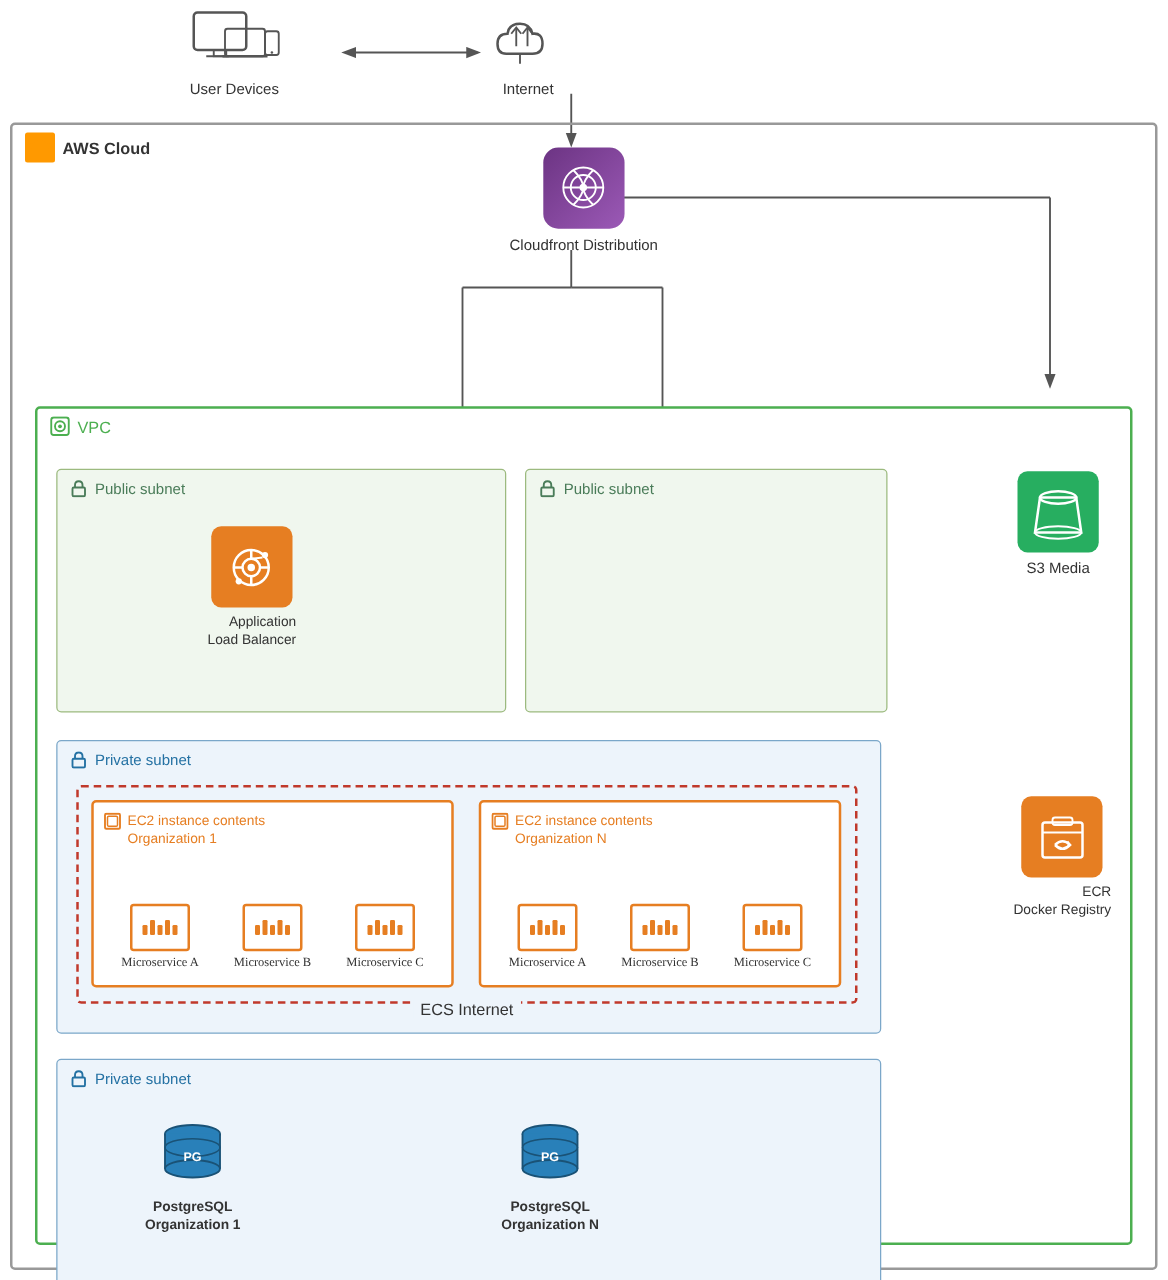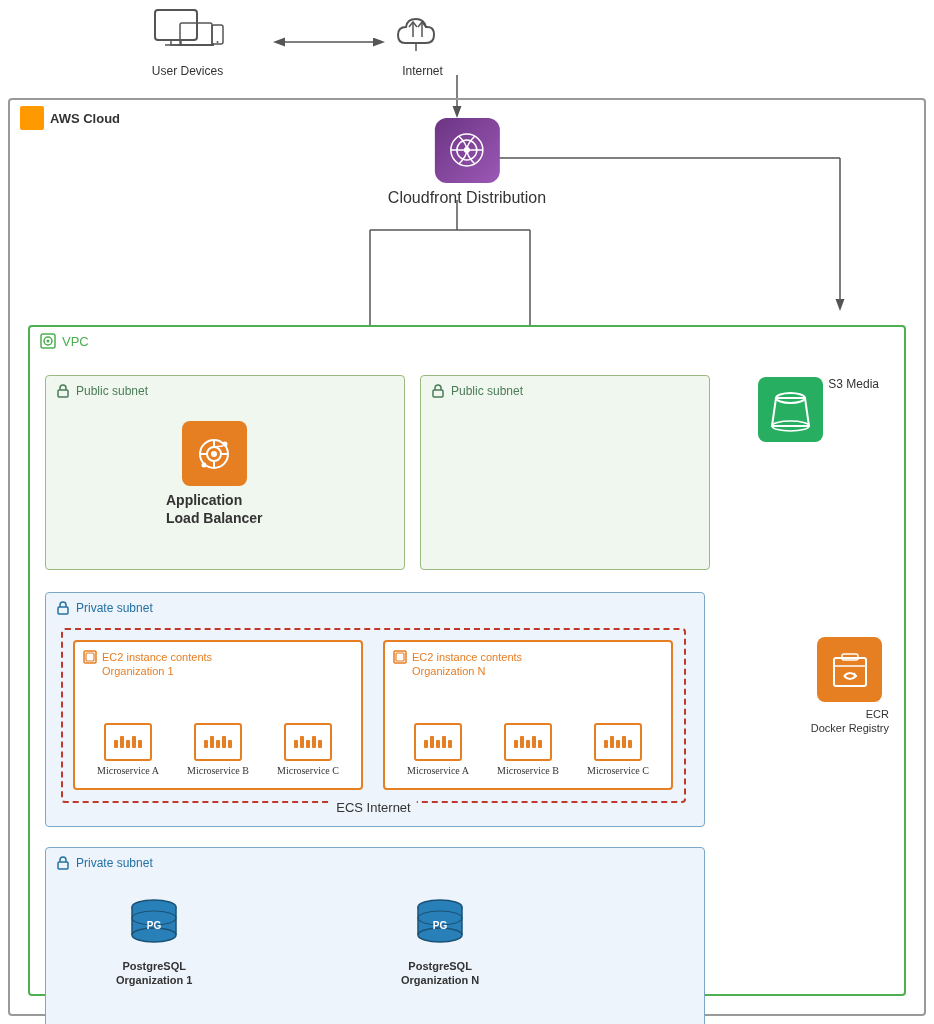--- a/index.html
+++ b/index.html
@@ -390,21 +390,21 @@
       <div class="cloudfront-icon">
         <svg width="45" height="45" viewBox="0 0 45 45">
           <circle cx="22" cy="22" r="16" fill="none" stroke="white" stroke-width="1.5"></circle>
           <circle cx="22" cy="22" r="10" fill="none" stroke="white" stroke-width="1.5"></circle>
           <line x1="6" y1="22" x2="38" y2="22" stroke="white" stroke-width="1.5"></line>
           <path d="M14,8 Q22,16 22,22 Q22,28 14,36" fill="none" stroke="white" stroke-width="1.5"></path>
           <path d="M30,8 Q22,16 22,22 Q22,28 30,36" fill="none" stroke="white" stroke-width="1.5"></path>
           <circle cx="22" cy="22" r="3" fill="white"></circle>
         </svg>
       </div>
-      <span style="font-size:16px;color:#333;text-align:center;">Cloudfront Distribution</span>
+      <span style="font-size:12px;color:#333;text-align:center;">Cloudfront Distribution</span>
     </div>
 
     <div class="vpc-box">
       <div class="vpc-header">
         <svg width="16" height="16" viewBox="0 0 16 16">
           <rect x="1" y="1" width="14" height="14" rx="2" fill="none" stroke="#4caf50" stroke-width="1.5"></rect>
           <circle cx="8" cy="8" r="4" fill="none" stroke="#4caf50" stroke-width="1.5"></circle>
           <circle cx="8" cy="8" r="1.5" fill="#4caf50"></circle>
         </svg>
         <span>VPC</span>
@@ -428,35 +428,35 @@
               <line x1="24" y1="10" x2="24" y2="17" stroke="white" stroke-width="2"></line>
               <line x1="24" y1="31" x2="24" y2="38" stroke="white" stroke-width="2"></line>
               <line x1="10" y1="24" x2="17" y2="24" stroke="white" stroke-width="2"></line>
               <line x1="31" y1="24" x2="38" y2="24" stroke="white" stroke-width="2"></line>
 
               <circle cx="35" cy="14" r="2.5" fill="white"></circle>
               <circle cx="14" cy="35" r="2.5" fill="white"></circle>
               <line x1="24" y1="17" x2="33" y2="16" stroke="white" stroke-width="1.5"></line>
             </svg>
           </div>
-          <span style="font-size:14px;color:#333;text-align:left;line-height:1.3;font-weight:bold;">Application<br>Load Balancer</span>
+          <span style="font-size:11px;color:#333;text-align:right;line-height:1.3;">Application<br>Load Balancer</span>
         </div>
       </div>
 
       <div class="public-subnet-2">
         <div class="subnet-header">
           <svg width="14" height="14" viewBox="0 0 14 14">
             <rect x="2" y="6" width="10" height="7" rx="1" fill="none" stroke="#4a7c59" stroke-width="1.5"></rect>
             <path d="M4,6 L4,4 Q4,1 7,1 Q10,1 10,4 L10,6" fill="none" stroke="#4a7c59" stroke-width="1.5"></path>
           </svg>
           <span>Public subnet</span>
         </div>
       </div>
 
-      <div style="position:absolute;top:50px;right:25px;display:flex;flex-direction:row;align-items:flex-start;gap:5px;">
+      <div style="position:absolute;top:50px;right:25px;display:flex;flex-direction:column;align-items:center;gap:5px;">
         <div class="s3-icon">
           <svg width="45" height="48" viewBox="0 0 45 48">
 
             <path d="M8,12 L4,40 L41,40 L37,12 Z" fill="none" stroke="white" stroke-width="2"></path>
             <ellipse cx="22.5" cy="12" rx="14.5" ry="5" fill="none" stroke="white" stroke-width="2"></ellipse>
             <ellipse cx="22.5" cy="40" rx="18.5" ry="5" fill="none" stroke="white" stroke-width="1.5"></ellipse>
           </svg>
         </div>
         <span style="font-size:12px;color:#333;">S3 Media</span>
       </div>

